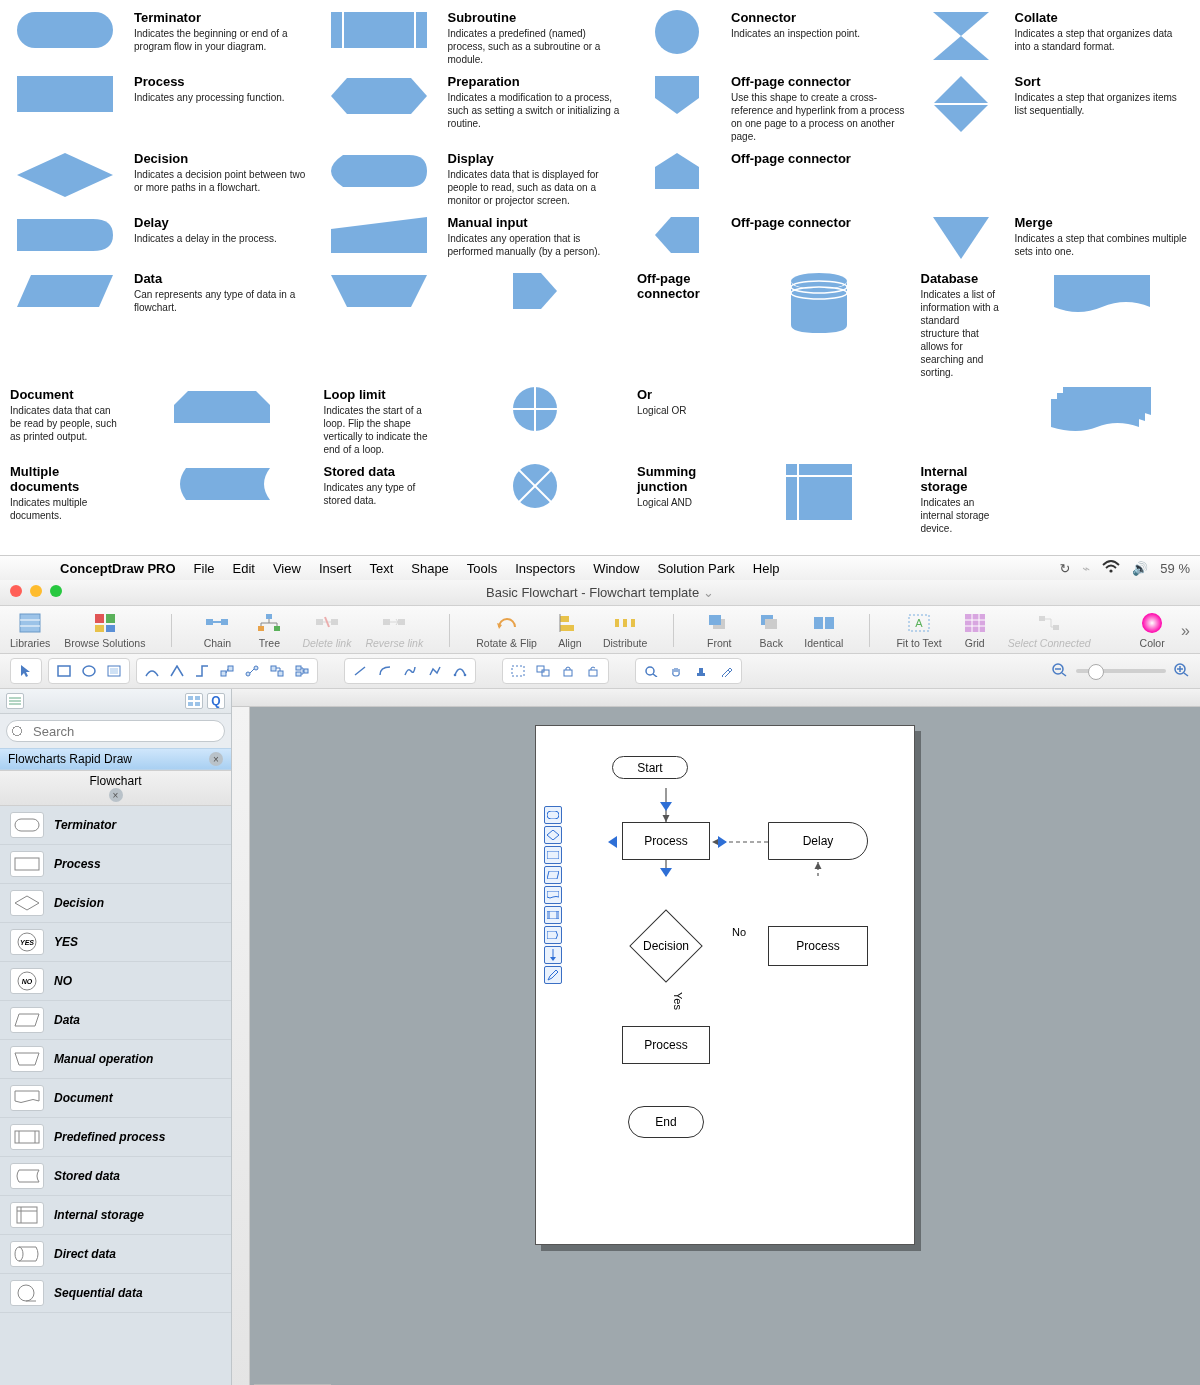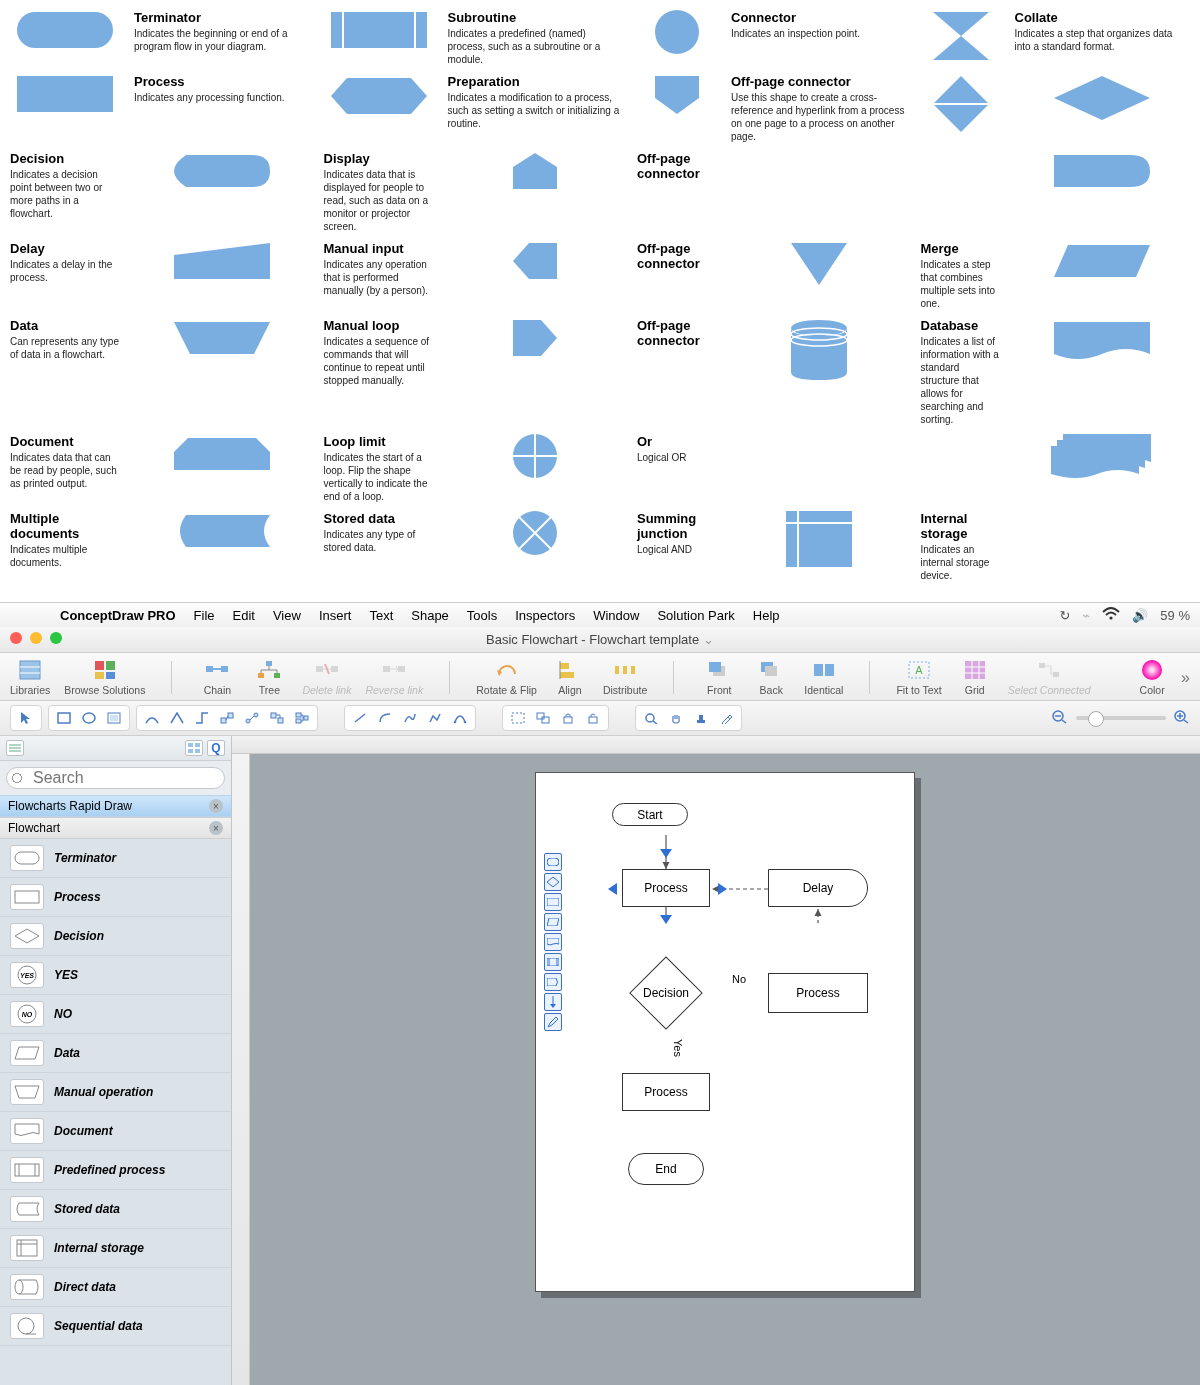--- a/index.html
+++ b/index.html
@@ -94,29 +94,29 @@
   .panel-top{
     display:flex; align-items:center; justify-content:space-between;
     background:linear-gradient(#f1f4f7,#e2e7eb);
     padding:4px 6px; border-bottom:1px solid #c9cfd3;
   }
   .panel-top .micon{width:18px;height:16px;border:1px solid #b9c2c9;border-radius:2px;background:#fff;display:flex;align-items:center;justify-content:center;}
   .search-wrap{padding:6px;}
   .search{
     width:100%; height:22px; border-radius:11px;
     border:1px solid #c3c9ce; background:#fff;
-    padding:0 10px 0 26px; font-size:16px; color:#999;
+    padding:0 10px 0 26px; font-size:13px; color:#999;
     background-image: radial-gradient(circle at 10px 10px, transparent 4px, #999 4px, #999 5px, transparent 5px);
   }
   .lib-header{
     display:flex; align-items:center; justify-content:space-between;
     background:linear-gradient(#cfe6fb,#a9d0f2);
     padding:3px 8px; font-size:12px; border-top:1px solid #b9d3ea; border-bottom:1px solid #b9d3ea;
   }
-  .lib-header.plain{background:linear-gradient(#f2f2f2,#e3e3e3);border-color:#cfcfcf;}
+  .lib-header.plain{background:linear-gradient(#f2f2f2,#e3e3e3);border-color:#cfcfcf;flex-direction:column;}
   .lib-close{width:14px;height:14px;border-radius:50%;background:#b9c2c9;display:flex;align-items:center;justify-content:center;color:#555;font-size:10px;}
   .lib-list{flex:1;overflow:auto;background:#dbe2e8;}
   .lib-item{
     display:flex;align-items:center;gap:10px;
     padding:6px 10px; border-bottom:1px solid #cdd4da;
     font-size:12px; font-style:italic; font-weight:600;
   }
   .lib-item .thumb{
     width:34px;height:26px;border:1px solid #c3c9ce;border-radius:3px;
     background:#fff;display:flex;align-items:center;justify-content:center;
@@ -233,20 +233,24 @@
   <div class="cell-text">
     <div class="title">Off-page connector</div>
     <div class="desc">Use this shape to create a cross-reference and hyperlink from a process on one page to a process on another page.</div>
   </div>
   <div class="cell-shape">
     <svg width="64" height="64">
         <polygon class="shp" points="32,4 60,32 32,60 4,32"></polygon>
         <line x1="4" y1="32" x2="60" y2="32" stroke="#fff" stroke-width="2"></line>
       </svg>
   </div>
+  <div class="cell-text">
+    <div class="title">Sort</div>
+    <div class="desc">Indicates a step that organizes items list sequentially.</div>
+  </div>
 
   <div class="cell-shape">
     <svg width="100" height="52">
         <polygon class="shp" points="50,4 98,26 50,48 2,26"></polygon>
       </svg>
   </div>
   <div class="cell-text">
     <div class="title">Decision</div>
     <div class="desc">Indicates a decision point between two or more paths in a flowchart.</div>
   </div>
@@ -312,24 +316,20 @@
       </svg>
   </div>
   <div class="cell-text">
     <div class="title">Data</div>
     <div class="desc">Can represents any type of data in a flowchart.</div>
   </div>
   <div class="cell-shape">
     <svg width="100" height="44">
         <polygon class="shp" points="2,6 98,6 82,38 18,38"></polygon>
       </svg>
-  </div>
-  <div class="cell-text">
-    <div class="title">Manual loop</div>
-    <div class="desc">Indicates a sequence of commands that will continue to repeat until stopped manually.</div>
   </div>
   <div class="cell-shape">
     <svg width="52" height="44">
         <polygon class="shp" points="4,4 32,4 48,22 32,40 4,40"></polygon>
       </svg>
   </div>
   <div class="cell-text">
     <div class="title">Off-page connector</div>
   </div>
   <div class="cell-shape">

